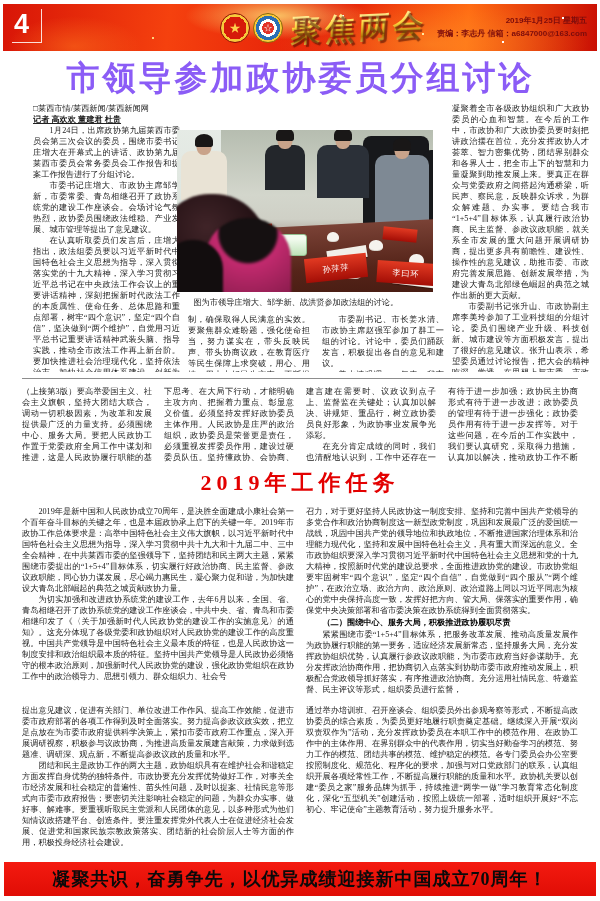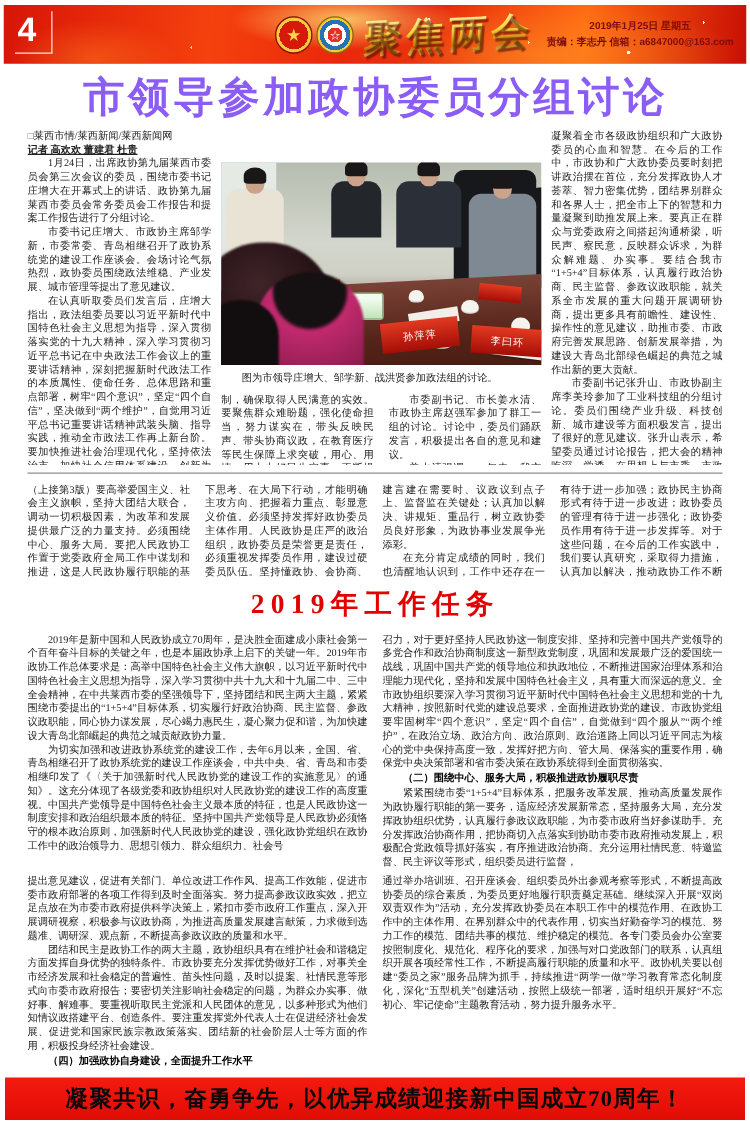--- a/index.html
+++ b/index.html
@@ -54,40 +54,40 @@
   .banner-title{
     position:absolute;left:288px;top:4px;z-index:3;
     font-family:"Liberation Sans",sans-serif;font-weight:bold;
     font-size:30px;letter-spacing:4px;
     transform:rotate(-3deg) skewX(-6deg);
     background:linear-gradient(180deg,#fff3b0 5%,#ffd83e 40%,#b97908 70%,#ffe98a 100%);
     -webkit-background-clip:text;background-clip:text;color:transparent;
     text-shadow:2px 2px 1px rgba(60,10,0,.55);
   }
   .banner-meta{
-    position:absolute;right:10px;top:11px;z-index:3;text-align:center;
+    position:absolute;right:10px;top:11px;z-index:3;text-align:right;
     font-family:"Liberation Sans",sans-serif;font-weight:bold;
     font-size:8px;line-height:1.6;color:#7b0c0c;
   }
   
   .headline{
     position:absolute;left:1px;right:0;top:56px;text-align:center;
     font-family:"Liberation Sans","DejaVu Sans",sans-serif;
     font-weight:bold;font-size:33px;letter-spacing:3px;color:#8b5cf6;
   }
   
   .bodytext{font-size:8.2px;line-height:11px;text-align:justify;color:#222;}
   .bodytext p{margin:0;text-indent:2em;}
   .bodytext p.noindent{text-indent:0;}
   .bodytext p.rep{font-weight:bold;text-decoration:underline;}
   .subhead{
     margin:1px 0;font-weight:bold;color:#000;text-indent:2em;
     font-family:"Liberation Sans",sans-serif;font-size:8.2px;line-height:11px;text-align:justify;
   }
-  .colbox{position:absolute;overflow:hidden;}
+  .colbox{position:absolute;overflow:hidden;margin-left:11px;}
   .c-upper1{left:22px;top:103px;width:147px;height:269px;}
   .c-upper2{left:177px;top:314px;width:122px;height:58px;}
   .c-upper3{left:311px;top:314px;width:122px;height:58px;}
   .c-upper4{left:441px;top:103px;width:137px;height:269px;}
   
   .photo{
     position:absolute;left:177px;top:130px;width:256px;height:162px;overflow:hidden;
     background:linear-gradient(180deg,#b6bdb0 0%,#d3d6cc 40%,#cfd0c6 55%,#a09186 70%);
   }
   .ph-window{position:absolute;left:0;top:0;width:44px;height:92px;background:linear-gradient(180deg,#eef3ef,#dde6df);opacity:.85;}
@@ -258,21 +258,20 @@
     <p>为切实加强和改进政协系统党的建设工作，去年6月以来，全国、省、青岛相继召开了政协系统党的建设工作座谈会，中共中央、省、青岛和市委相继印发了《〈关于加强新时代人民政协党的建设工作的实施意见〉的通知》。这充分体现了各级党委和政协组织对人民政协党的建设工作的高度重视。中国共产党领导是中国特色社会主义最本质的特征，也是人民政协这一制度安排和政治组织最本质的特征。坚持中国共产党领导是人民政协必须恪守的根本政治原则，加强新时代人民政协党的建设，强化政协党组织在政协工作中的政治领导力、思想引领力、群众组织力、社会号</p>
   </div>
   <div>
     <p class="noindent">召力，对于更好坚持人民政协这一制度安排、坚持和完善中国共产党领导的多党合作和政治协商制度这一新型政党制度，巩固和发展最广泛的爱国统一战线，巩固中国共产党的领导地位和执政地位，不断推进国家治理体系和治理能力现代化，坚持和发展中国特色社会主义，具有重大而深远的意义。全市政协组织要深入学习贯彻习近平新时代中国特色社会主义思想和党的十九大精神，按照新时代党的建设总要求，全面推进政协党的建设。市政协党组要牢固树牢“四个意识”，坚定“四个自信”，自觉做到“四个服从”“两个维护”，在政治立场、政治方向、政治原则、政治道路上同以习近平同志为核心的党中央保持高度一致，发挥好把方向、管大局、保落实的重要作用，确保党中央决策部署和省市委决策在政协系统得到全面贯彻落实。</p>
     <div class="subhead">（二）围绕中心、服务大局，积极推进政协履职尽责</div>
     <p>紧紧围绕市委“1+5+4”目标体系，把服务改革发展、推动高质量发展作为政协履行职能的第一要务，适应经济发展新常态，坚持服务大局，充分发挥政协组织优势，认真履行参政议政职能，为市委市政府当好参谋助手。充分发挥政治协商作用，把协商切入点落实到协助市委市政府推动发展上，积极配合党政领导抓好落实，有序推进政治协商。充分运用社情民意、特邀监督、民主评议等形式，组织委员进行监督，</p>
   </div>
   <div>
     <p class="noindent">提出意见建议，促进有关部门、单位改进工作作风、提高工作效能，促进市委市政府部署的各项工作得到及时全面落实。努力提高参政议政实效，把立足点放在为市委市政府提供科学决策上，紧扣市委市政府工作重点，深入开展调研视察，积极参与议政协商，为推进高质量发展建言献策，力求做到选题准、调研深、观点新，不断提高参政议政的质量和水平。</p>
     <p>团结和民主是政协工作的两大主题，政协组织具有在维护社会和谐稳定方面发挥自身优势的独特条件。市政协要充分发挥优势做好工作，对事关全市经济发展和社会稳定的普遍性、苗头性问题，及时以提案、社情民意等形式向市委市政府报告；要密切关注影响社会稳定的问题，为群众办实事、做好事、解难事。要重视听取民主党派和人民团体的意见，以多种形式为他们知情议政搭建平台、创造条件。要注重发挥党外代表人士在促进经济社会发展、促进党和国家民族宗教政策落实、团结新的社会阶层人士等方面的作用，积极投身经济社会建设。</p>
-    <div class="subhead">（四）加强政协自身建设，全面提升工作水平</div>
   </div>
   <div>
     <p class="noindent">通过举办培训班、召开座谈会、组织委员外出参观考察等形式，不断提高政协委员的综合素质，为委员更好地履行职责奠定基础。继续深入开展“双岗双责双作为”活动，充分发挥政协委员在本职工作中的模范作用、在政协工作中的主体作用、在界别群众中的代表作用，切实当好勤奋学习的模范、努力工作的模范、团结共事的模范、维护稳定的模范。各专门委员会办公室要按照制度化、规范化、程序化的要求，加强与对口党政部门的联系，认真组织开展各项经常性工作，不断提高履行职能的质量和水平。政协机关要以创建“委员之家”服务品牌为抓手，持续推进“两学一做”学习教育常态化制度化，深化“五型机关”创建活动，按照上级统一部署，适时组织开展好“不忘初心、牢记使命”主题教育活动，努力提升服务水平。</p>
   </div>
 </div>
 
 <div class="footer">
   <div class="slogan">凝聚共识，奋勇争先，以优异成绩迎接新中国成立70周年！</div>
 </div>
 

